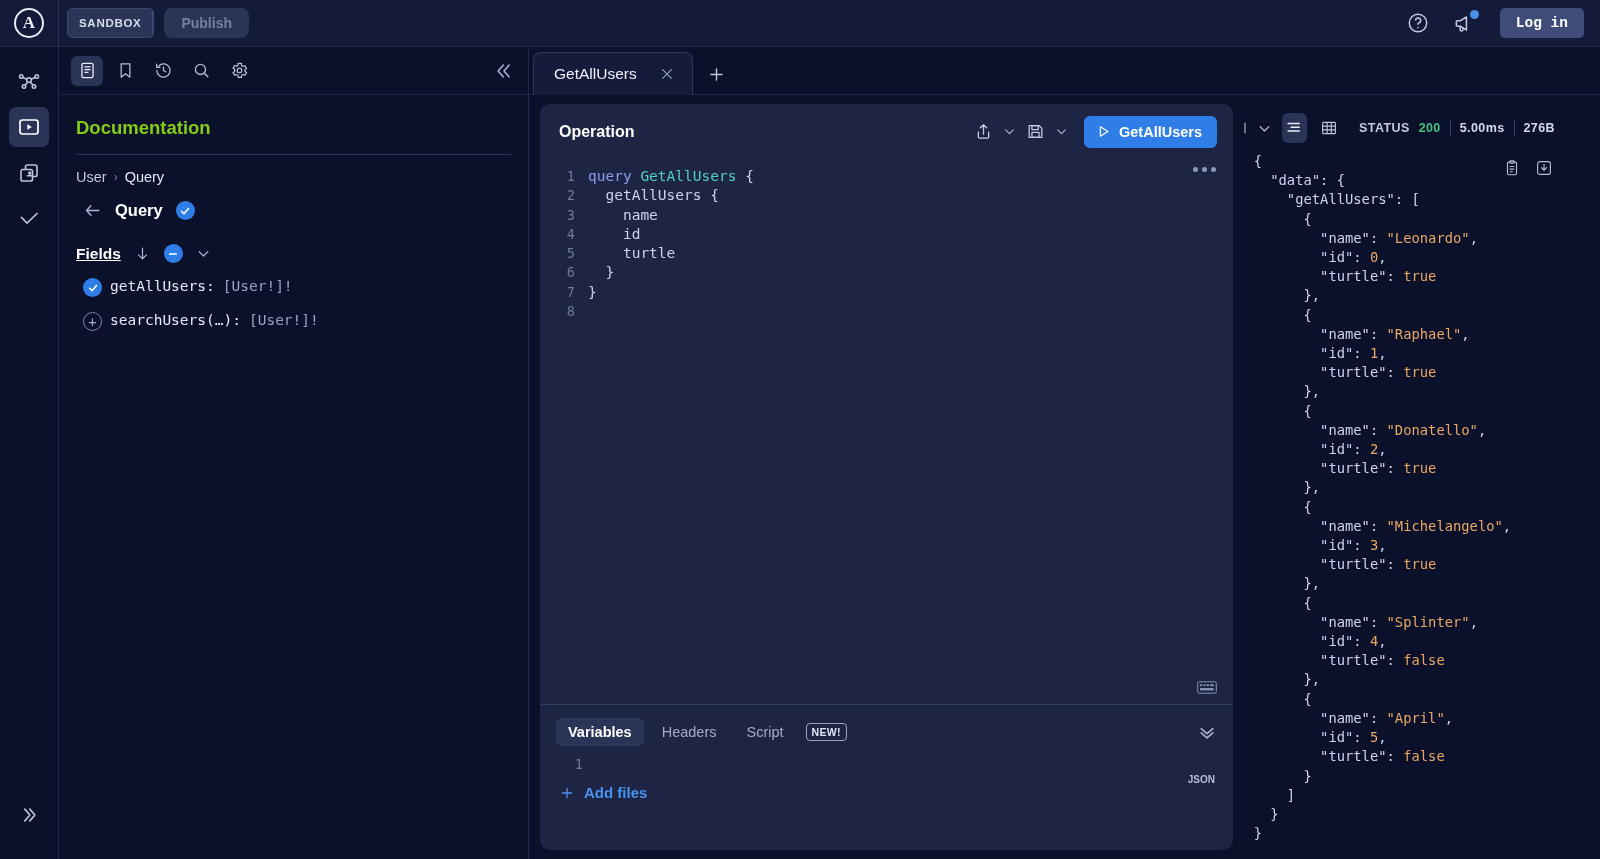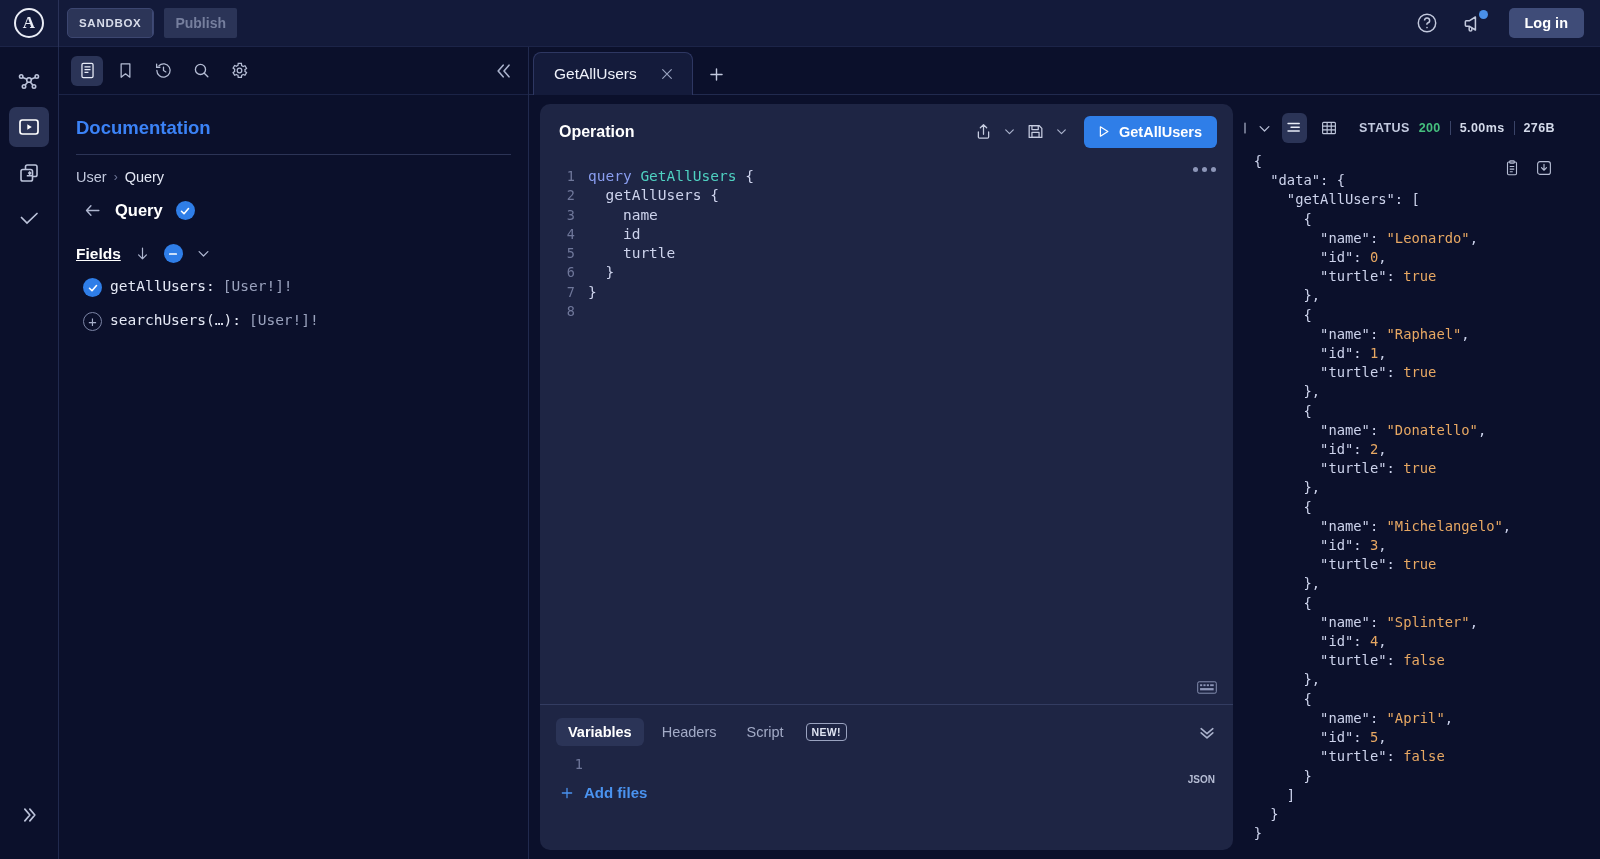--- a/index.html
+++ b/index.html
@@ -38,26 +38,26 @@
     border-right: 1px solid #3f4a76;
   }
   .url-field {
     display: flex; align-items: center; gap: 7px; padding: 0 8px 0 10px; height: 100%;
     background: #232b4c;
   }
   .dot-green { width: 8px; height: 8px; border-radius: 50%; background: #2bcc70; flex: none; }
   .url-text { color: #d9dde9; font-size: 13.5px; }
   .gear-sm { display: flex; align-items: center; color: #b9c0d6; }
   .publish-btn {
-    margin-left: 10px; height: 30px; padding: 0 11px; border-radius: 2px;
+    margin-left: 10px; height: 30px; padding: 0 17px; border-radius: 8px;
     background: #2b3457; color: #767f9e; font-size: 14px; font-weight: bold;
     display: flex; align-items: center; cursor: default;
   }
   .topbar-right {
-    margin-left: auto; display: flex; align-items: center; gap: 24px; padding-right: 16px;
+    margin-left: auto; display: flex; align-items: center; gap: 24px; padding-right: 16px; font-family: Liberation Mono, monospace;
   }
   .icon-btn { color: #c3c9dd; display: flex; align-items: center; cursor: pointer; position: relative; }
   .badge-dot {
     position: absolute; top: -2px; right: -3px; width: 9px; height: 9px;
     border-radius: 50%; background: #4a90e8;
   }
   .login-btn {
     background: #3f4c78; color: #ffffff; font-size: 14.5px; font-weight: bold;
     border-radius: 5px; padding: 7px 16px; cursor: pointer;
   }
@@ -86,21 +86,21 @@
     border-bottom: 1px solid #1b2346;
   }
   .tb-icon {
     width: 32px; height: 30px; border-radius: 6px; margin-right: 6px;
     display: flex; align-items: center; justify-content: center;
     color: #b4bcd4; cursor: pointer;
   }
   .tb-icon.active { background: #2b3457; color: #e7ebf7; }
   .collapse-btn { margin-left: auto; color: #aab2cc; cursor: pointer; display: flex; }
   .docs-title {
-    color: #3b82f6; font-size: 18.5px; font-weight: bold; padding: 22px 0 0 17px;
+    color: #84cc16; font-size: 18.5px; font-weight: bold; padding: 22px 0 0 17px;
   }
   .docs-rule { margin: 15px 17px 0 17px; border-bottom: 1px solid #2c3456; }
   .breadcrumb {
     padding: 14px 0 0 17px; font-size: 14.5px; color: #c2c9de;
     display: flex; align-items: center; gap: 7px;
   }
   .bc-sep { color: #6d7596; font-size: 12px; }
   .bc-cur { color: #e3e7f4; }
   .type-row {
     display: flex; align-items: center; gap: 13px; padding: 16px 0 0 24px;

